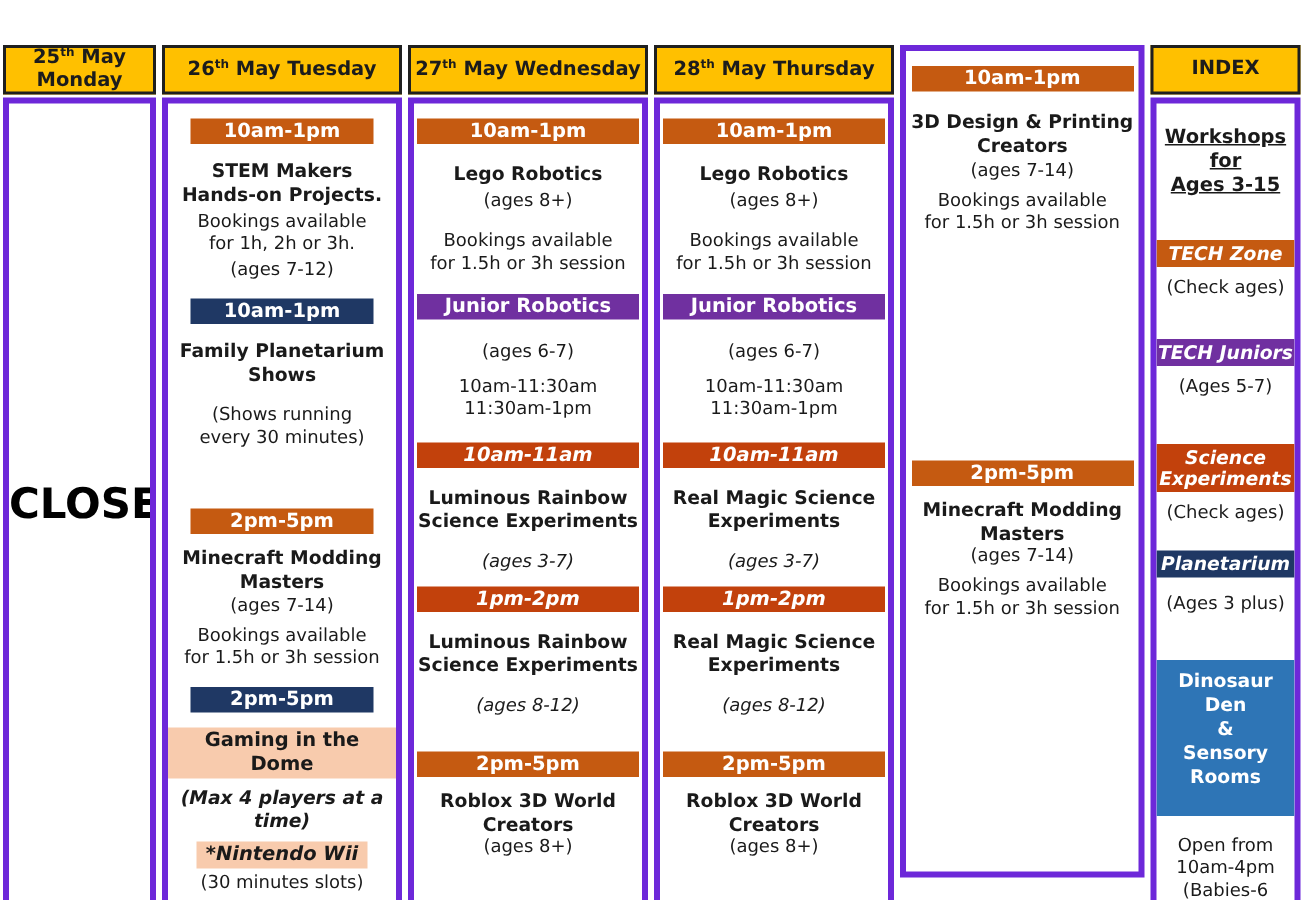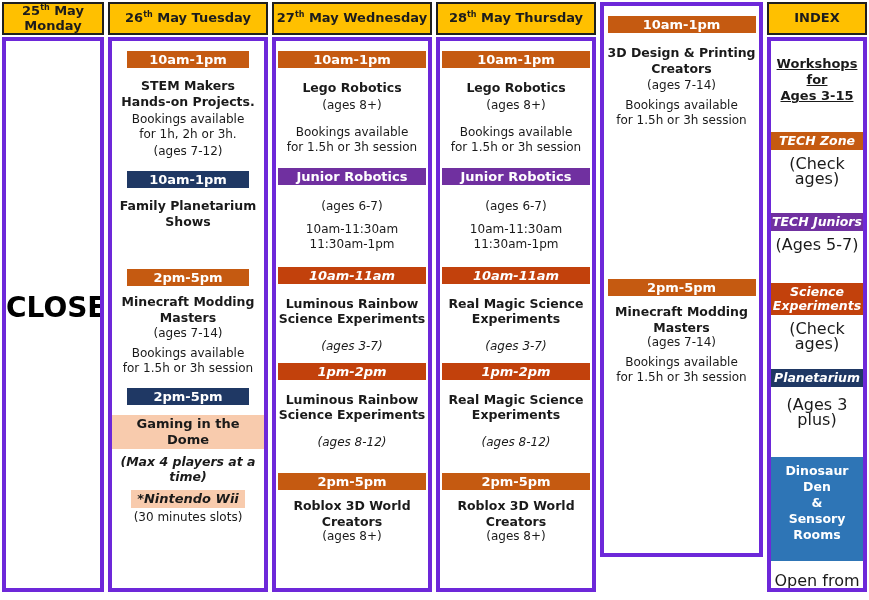--- a/index.html
+++ b/index.html
@@ -2,21 +2,21 @@
 <html><head>
 <meta charset="utf-8">
 <style>
   * { margin:0; padding:0; box-sizing:border-box; }
   html,body { background:#ffffff; }
   body {
     width:869px; height:600px; overflow:hidden;
     font-family:"DejaVu Sans","Liberation Sans",sans-serif;
     color:#1a1a1a;
   }
-  .sheet { position:relative; width:869px; height:444px; padding:2px 0 0 2px; }
+  .sheet { position:relative; width:869px; height:444px; padding:2px 0 0 2px;margin-top:28px; }
   .cols { display:flex; gap:4px; }
   .col { display:flex; flex-direction:column; }
   .w-mon{width:102px}.w-day{width:160px}.w-fri{width:163px}.w-idx{width:100px}
 
   .hcell {
     height:33px; background:#FFC000; border:2px solid #1f1f1f;
     display:flex; align-items:center; justify-content:center;
     font-weight:bold; font-size:13px; color:#1c1c1c; text-align:center;
     line-height:1.12; margin-bottom:2px; flex:none;
   }
@@ -52,21 +52,21 @@
   }
   .hl.it { font-style:italic; }
 
   .closed {
     margin-top:240px; font-weight:bold; font-size:28px; letter-spacing:0;
     color:#000; text-align:center;
   }
 
   .idx-intro { font-weight:bold; font-size:13px; line-height:16px;text-decoration:underline; }
   .idx-badge { font-style:italic; font-size:12.5px; width:92px; line-height:14px; }
-  .idx-note  { font-size:16px; line-height:15px; }
+  .idx-note  { font-size:12px; line-height:15px; }
   .dino {
     width:92px; margin:0 auto; color:#fff; font-weight:bold; font-size:12.5px;
     line-height:16px; padding:6px 0 18px 0;
   }
 </style>
 </head>
 <body>
 
 <div class="sheet">
   <div class="cols">
@@ -93,20 +93,22 @@
         <div class="badge orange bw120">10am-1pm</div>
         <div class="title pre" style="margin-top:10px">STEM Makers
 Hands-on Projects.</div>
         <div class="txt pre" style="margin-top:3px">Bookings available
 for 1h, 2h or 3h.</div>
         <div class="txt" style="margin-top:2px">(ages 7-12)</div>
 
         <div class="badge navy bw120" style="margin-top:12px">10am-1pm</div>
         <div class="title pre" style="margin-top:10px">Family Planetarium
 Shows</div>
+        <div class="txt pre" style="margin-top:12px">(Shows running
+every 30 minutes)</div>
 
         <div class="badge orange bw120" style="margin-top:40px">2pm-5pm</div>
         <div class="title pre" style="margin-top:8px">Minecraft Modding
 Masters</div>
         <div class="txt">(ages 7-14)</div>
         <div class="txt pre" style="margin-top:5px">Bookings available
 for 1.5h or 3h session</div>
 
         <div class="badge navy bw120" style="margin-top:12px">2pm-5pm</div>
         <div style="margin-top:10px"><span class="hl">Gaming in the Dome</span></div>

